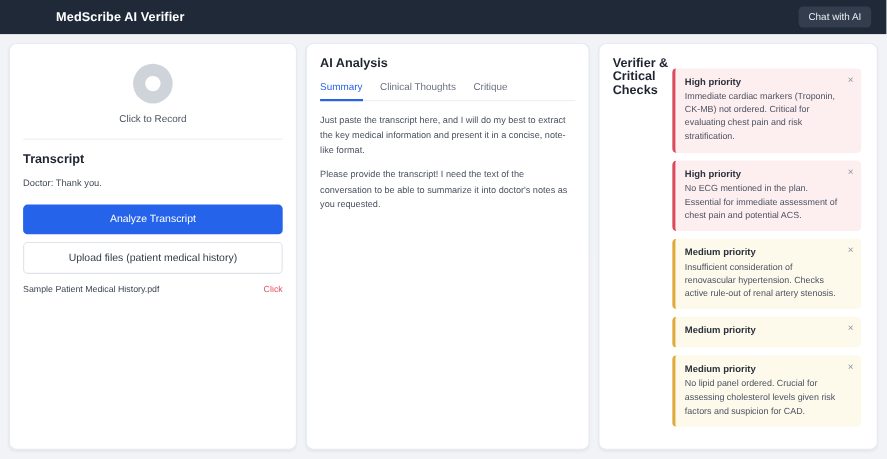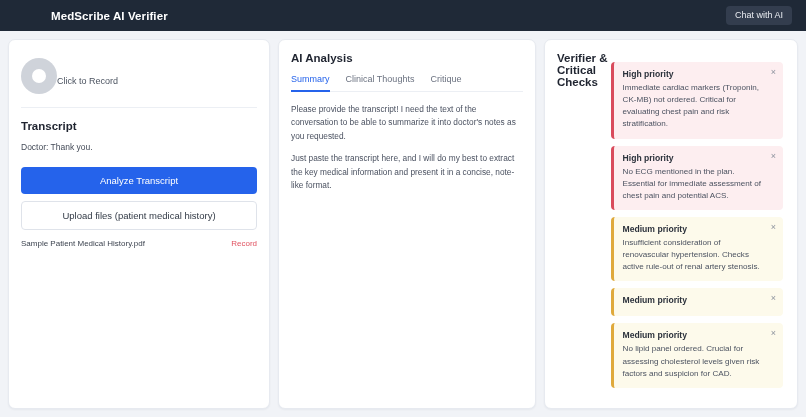--- a/index.html
+++ b/index.html
@@ -37,21 +37,21 @@
     border: 1px solid #e7eaf0;
     box-shadow: 0 1px 2px rgba(20,30,60,.05);
     overflow: hidden;
   }
   .panel-left  { width: 262px; padding: 12px 12px 8px; flex: 0 0 auto; }
   .panel-mid   { width: 258px; padding: 12px 12px 8px; flex: 0 0 auto; }
   .panel-right { flex: 1 1 auto; padding: 12px 8px 10px 12px; display: flex; min-width: 0; }
 
   
   .record-zone {
-    display: flex; flex-direction: row; align-items: center;
+    display: flex; flex-direction: column; align-items: center;
     padding: 6px 0 13px;
     border-bottom: 1px solid #eceff4;
   }
   .record-dial {
     width: 36px; height: 36px; border-radius: 50%;
     background: #cfd3da;
     display: flex; align-items: center; justify-content: center;
     cursor: pointer;
   }
   .record-dial-inner { width: 14px; height: 14px; border-radius: 50%; background: #ffffff; }
@@ -136,34 +136,34 @@
     </div>
 
     <div class="section-title">Transcript</div>
     <div class="transcript-text">Doctor: Thank you.</div>
 
     <button class="btn-primary">Analyze Transcript</button>
     <button class="btn-outline">Upload files (patient medical history)</button>
 
     <div class="file-row">
       <span class="file-name">Sample Patient Medical History.pdf</span>
-      <span class="file-remove">Record</span>
+      <span class="file-remove">Click</span>
     </div>
   </div>
 
   <div class="panel panel-mid">
     <div class="section-title" style="margin-top:0">AI Analysis</div>
     <div class="tabs">
       <div class="tab active">Summary</div>
       <div class="tab">Clinical Thoughts</div>
       <div class="tab">Critique</div>
     </div>
     <div class="analysis-body">
+      <p class="analysis-p">Just paste the transcript here, and I will do my best to extract the key medical information and present it in a concise, note-like format.</p>
       <p class="analysis-p">Please provide the transcript! I need the text of the conversation to be able to summarize it into doctor's notes as you requested.</p>
-      <p class="analysis-p">Just paste the transcript here, and I will do my best to extract the key medical information and present it in a concise, note-like format.</p>
     </div>
   </div>
 
   <div class="panel panel-right">
     <div class="section-title" style="margin-top:0;margin-bottom:0">Verifier &amp; Critical Checks</div>
     <div class="checks-list" id="checks-list">
         <div class="check-card high">
           <div class="check-label">High priority</div>
           <div class="check-text">Immediate cardiac markers (Troponin, CK-MB) not ordered. Critical for evaluating chest pain and risk stratification.</div>
           <button class="check-close">×</button>

